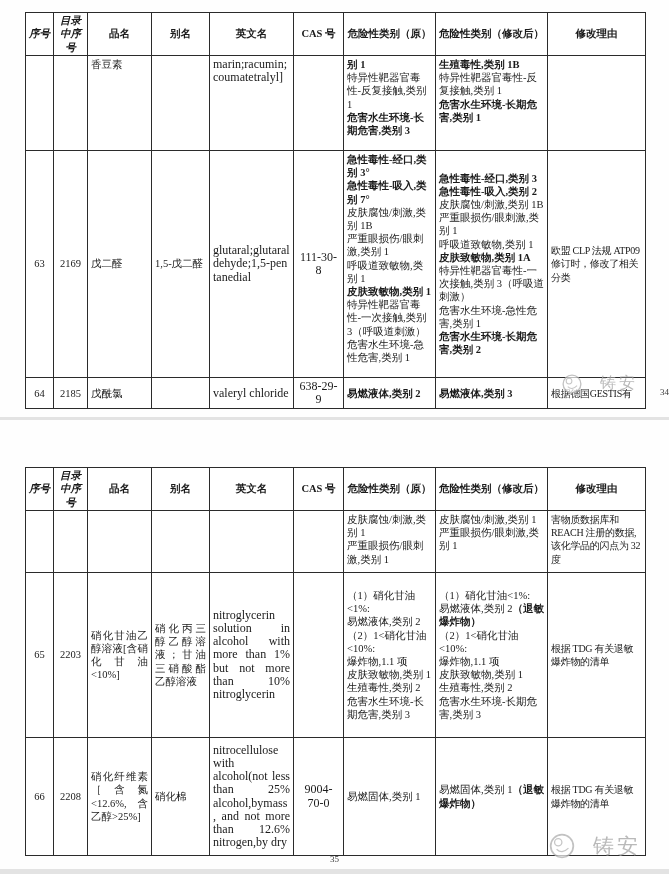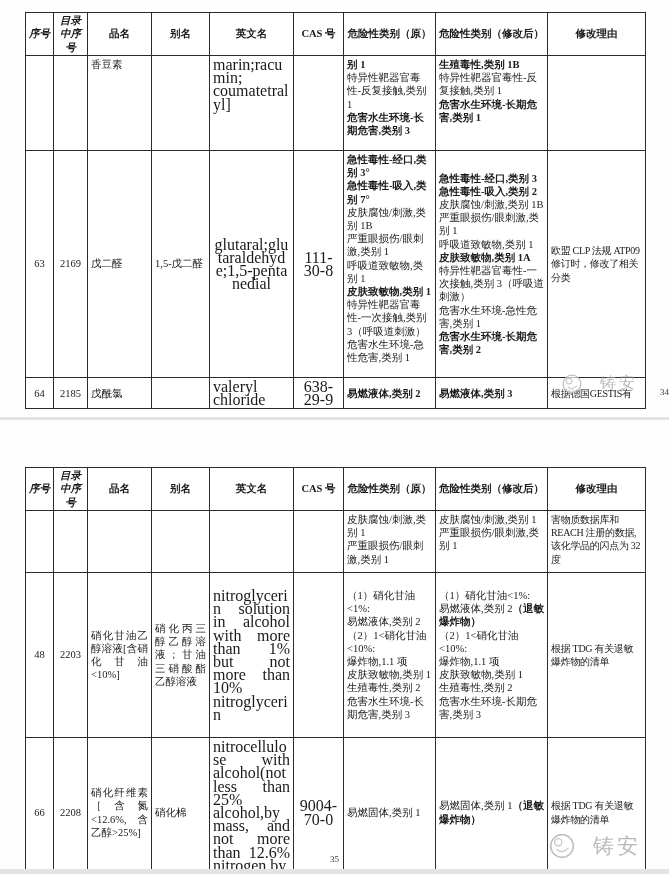--- a/index.html
+++ b/index.html
@@ -25,25 +25,25 @@
   th{
     font-weight:bold;text-align:center;white-space:nowrap;padding:1px;
   }
   th.wrap{white-space:normal;font-style:italic;}
   thead tr{height:43px;}
 
   td.al-c{text-align:center;}
   td.al-j{text-align:justify;text-justify:inter-ideograph;}
   td.vt-t{vertical-align:top;}
   td.nw{white-space:nowrap;}
-  td.ba .ln{word-break:break-all;text-align:center;}
+  td.ba .ln{word-break:break-all;}
   .ln{margin:0;}
   .ln b{font-weight:bold;}
 
-  td.c-english-name,td.c-cas-no{font-size:16px;}
+  td.c-english-name,td.c-cas-no{font-size:12px;}
   td.c-revision-reason{font-size:10px;letter-spacing:-0.3px;}
 
   .pageno{position:absolute;left:0;width:669px;text-align:center;font-size:9px;color:#3a3a3a;}
   #pn1{top:387px;text-align:right;}
   #pn2{top:854px;}
 
   .band{position:absolute;left:0;width:669px;background:#e3e3e3;}
   #band1{top:417px;height:3px;}
   #band2{top:869px;height:5px;}
 
@@ -228,21 +228,21 @@
           <td class="c-hazard-revised vt-t">
             <div class="ln"><span>皮肤腐蚀/刺激,类别 1</span></div>
             <div class="ln"><span>严重眼损伤/眼刺激,类别 1</span></div>
           </td>
           <td class="c-revision-reason vt-t">
             <div class="ln"><span>害物质数据库和REACH 注册的数据,该化学品的闪点为 32 度</span></div>
           </td>
         </tr>
         <tr style="height: 165px;">
           <td class="c-seq al-c">
-            <div class="ln"><span>48</span></div>
+            <div class="ln"><span>65</span></div>
           </td>
           <td class="c-catalog-no al-c">
             <div class="ln"><span>2203</span></div>
           </td>
           <td class="c-product-name al-j">
             <div class="ln"><span>硝化甘油乙醇溶液[含硝化甘油&lt;10%]</span></div>
           </td>
           <td class="c-alias al-j">
             <div class="ln"><span>硝化丙三醇乙醇溶液；甘油三硝酸酯乙醇溶液</span></div>
           </td>

